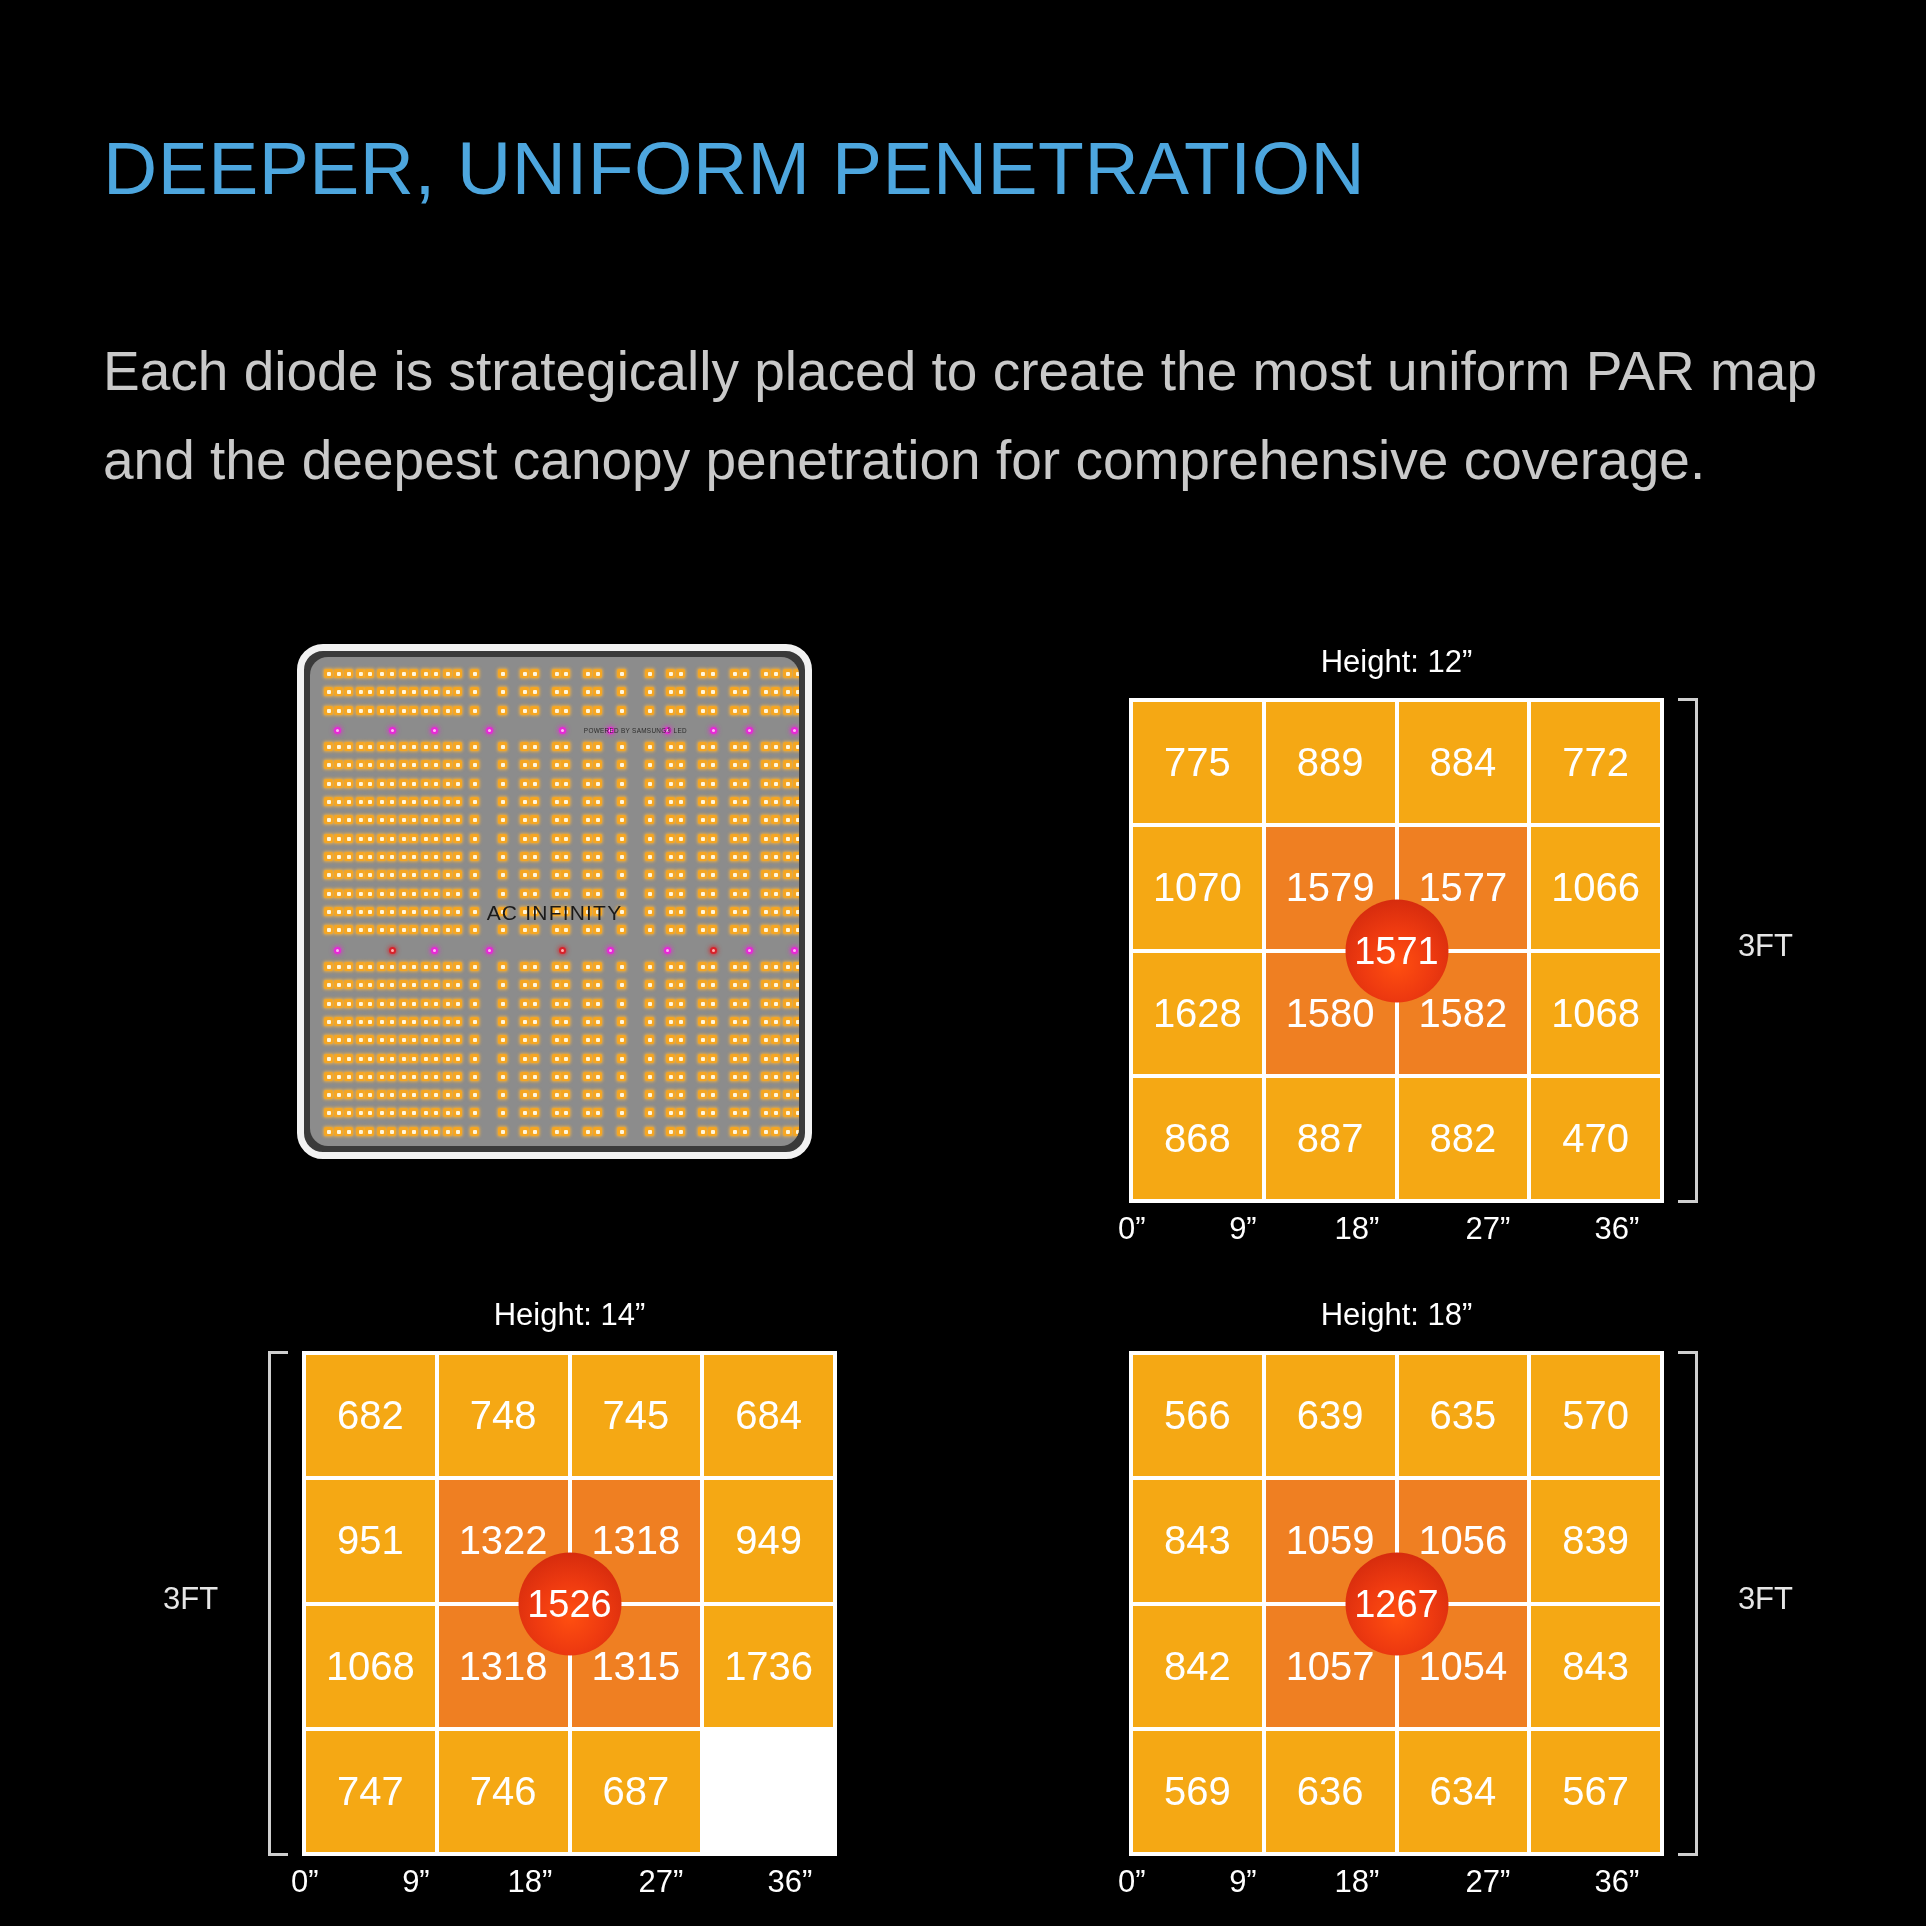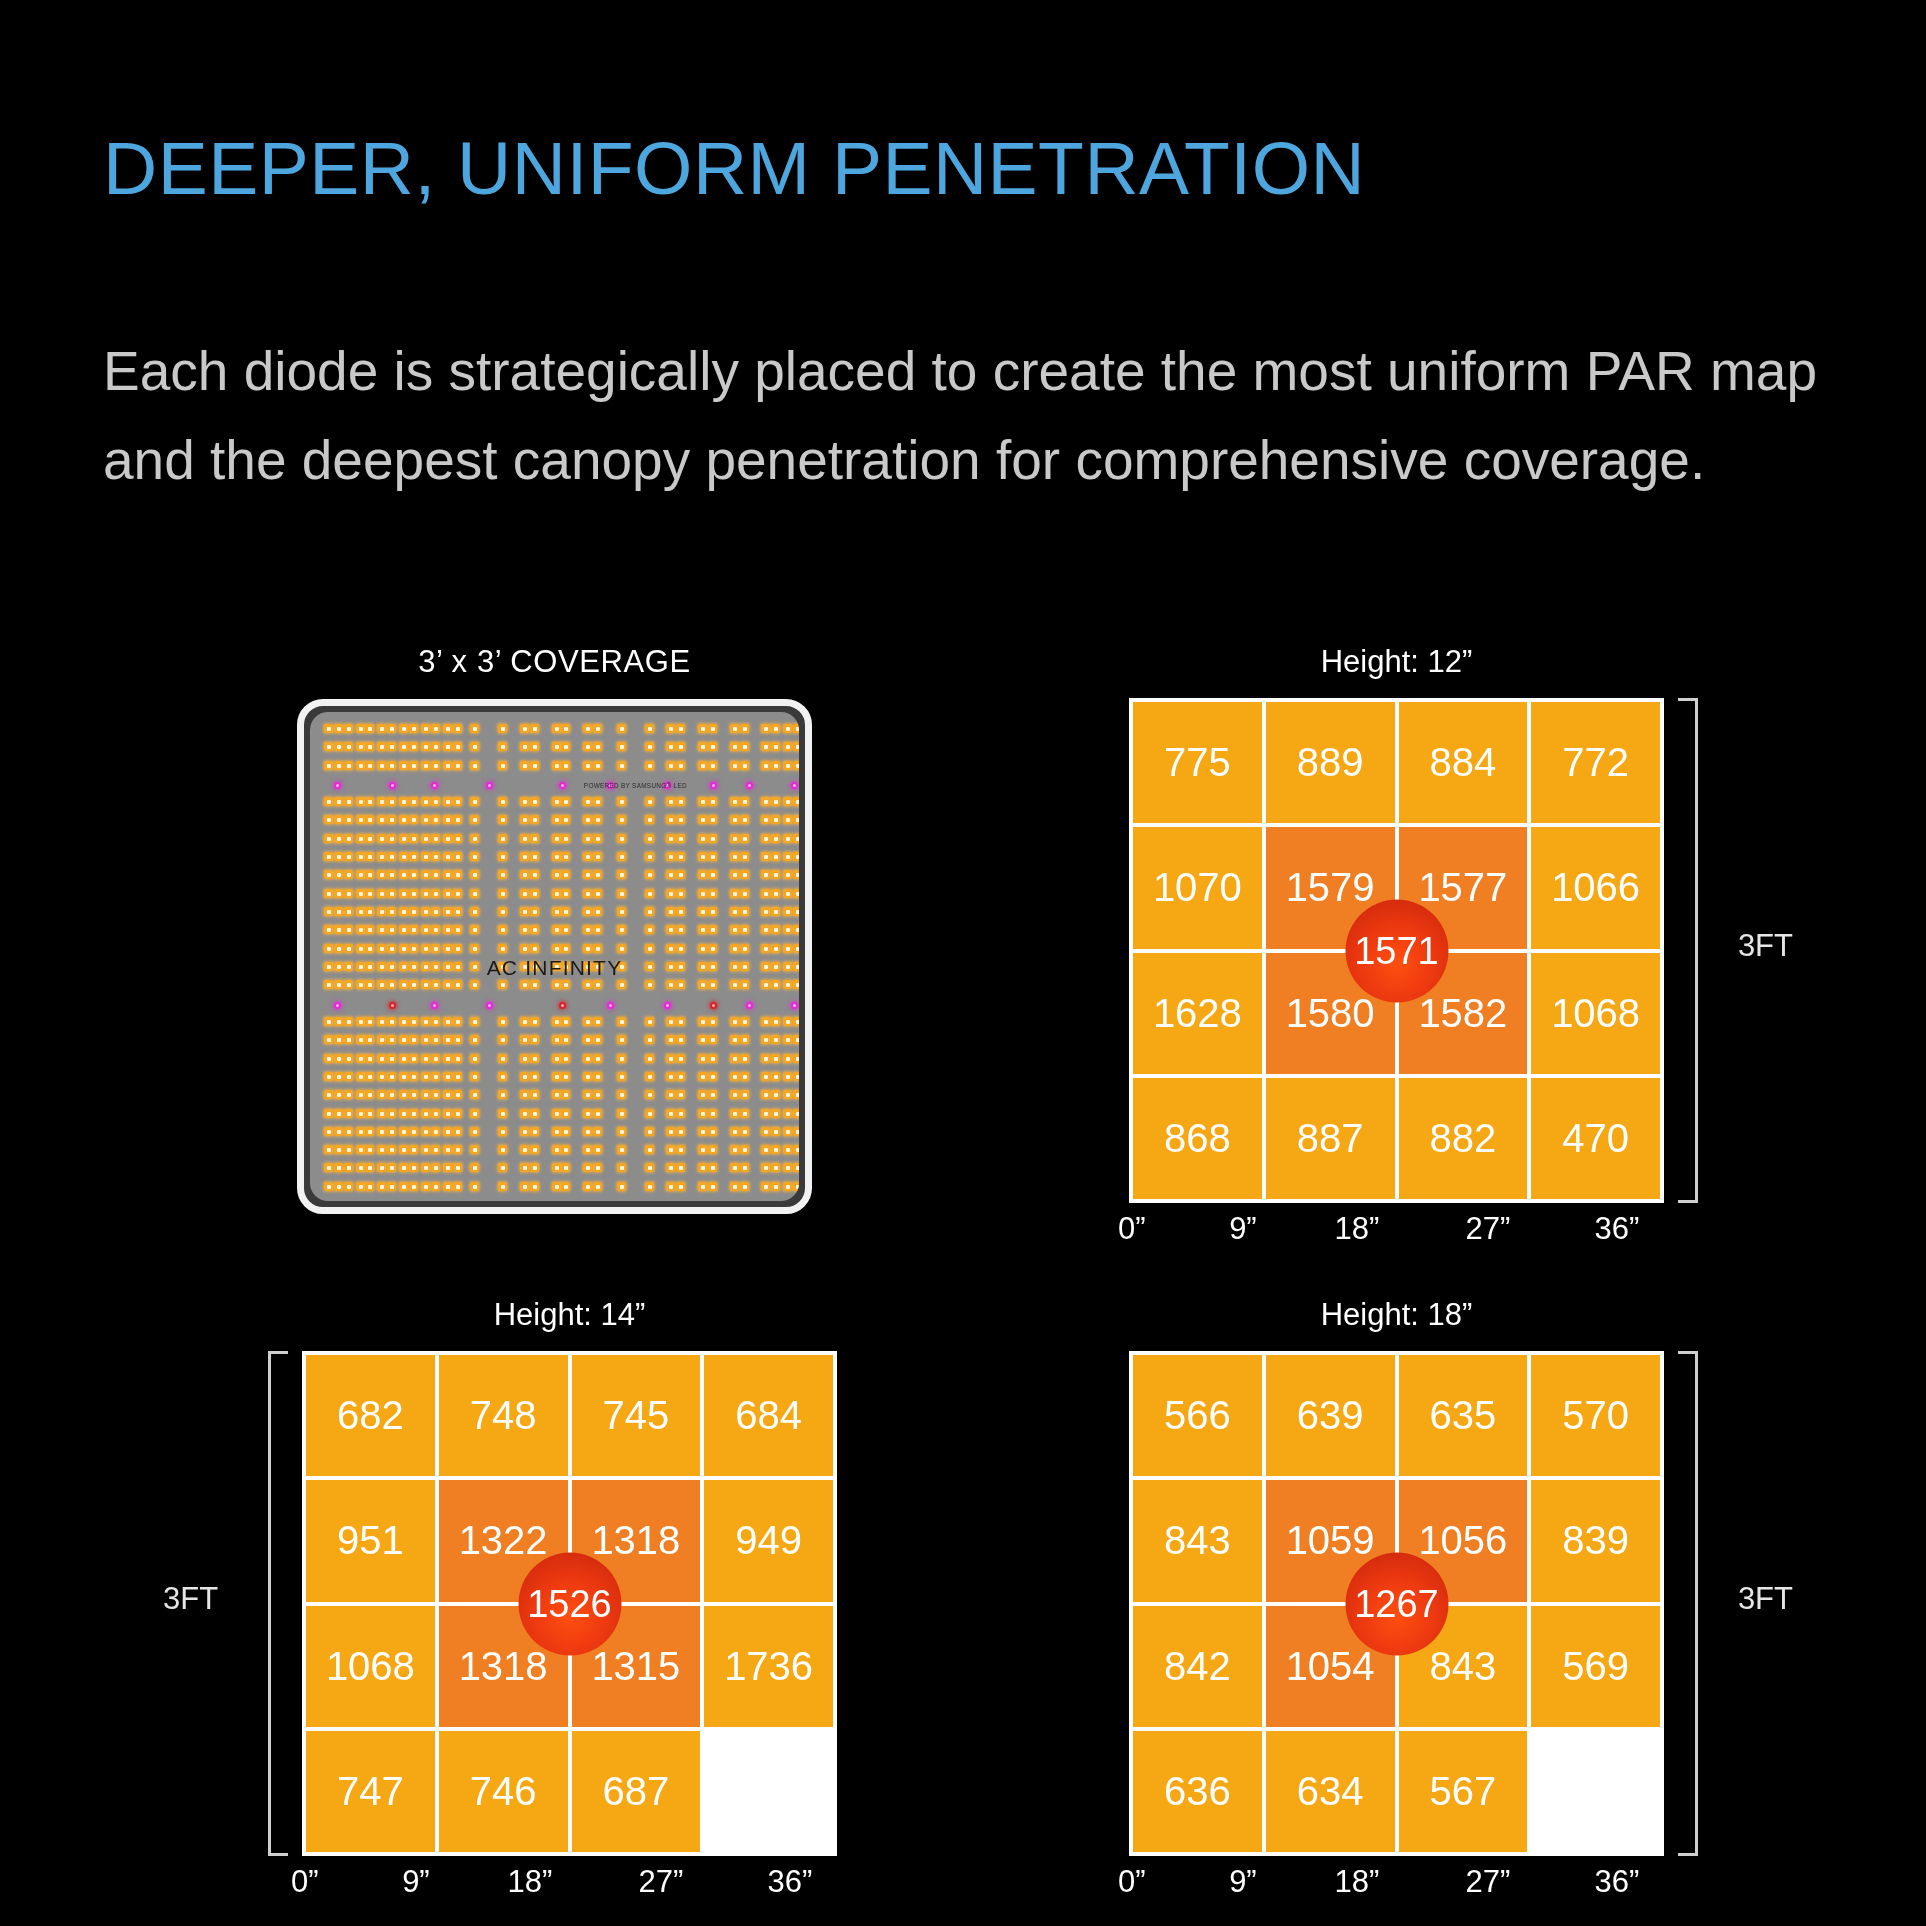--- a/index.html
+++ b/index.html
@@ -106,21 +106,20 @@
 </style>
 </head>
 <body>
 
 <div id="root">
 
   <div class="title">DEEPER, UNIFORM PENETRATION</div>
   <div class="subtitle">Each diode is strategically placed to create the most uniform PAR map and the deepest canopy penetration for comprehensive coverage.</div>
 
   <div class="panel-block">
-    <div class="panel-caption">3’ x 3’ COVERAGE</div>
     <div class="panel-outer">
       <div class="panel-inner" id="panel-inner">
         <div class="samsung-note">POWERED BY SAMSUNG® LED</div>
         <div class="brand">AC INFINITY</div>
       <div class="led" style="left: 14px; top: 12px;">
             <i></i>
           </div>
           <div class="led" style="left: 14px; top: 30px;">
             <i></i>
           </div>
@@ -2631,20 +2630,21 @@
       <div class="par-grid" id="grid-2">
           <div class="par-cell">566</div>
           <div class="par-cell">639</div>
           <div class="par-cell">635</div>
           <div class="par-cell">570</div>
           <div class="par-cell">843</div>
           <div class="par-cell hot">1059</div>
           <div class="par-cell hot">1056</div>
           <div class="par-cell">839</div>
           <div class="par-cell">842</div>
+          <div class="par-cell hot">1057</div>
           <div class="par-cell hot">1054</div>
           <div class="par-cell">843</div>
           <div class="par-cell">569</div>
           <div class="par-cell">636</div>
           <div class="par-cell">634</div>
           <div class="par-cell">567</div>
         </div>
       <div class="center-bubble">1267</div>
       <div class="bracket right" style="right:-34px; top:0; height:505px;"></div>
       <div class="ft-label" style="right:-129px; top:230px;">3FT</div>

